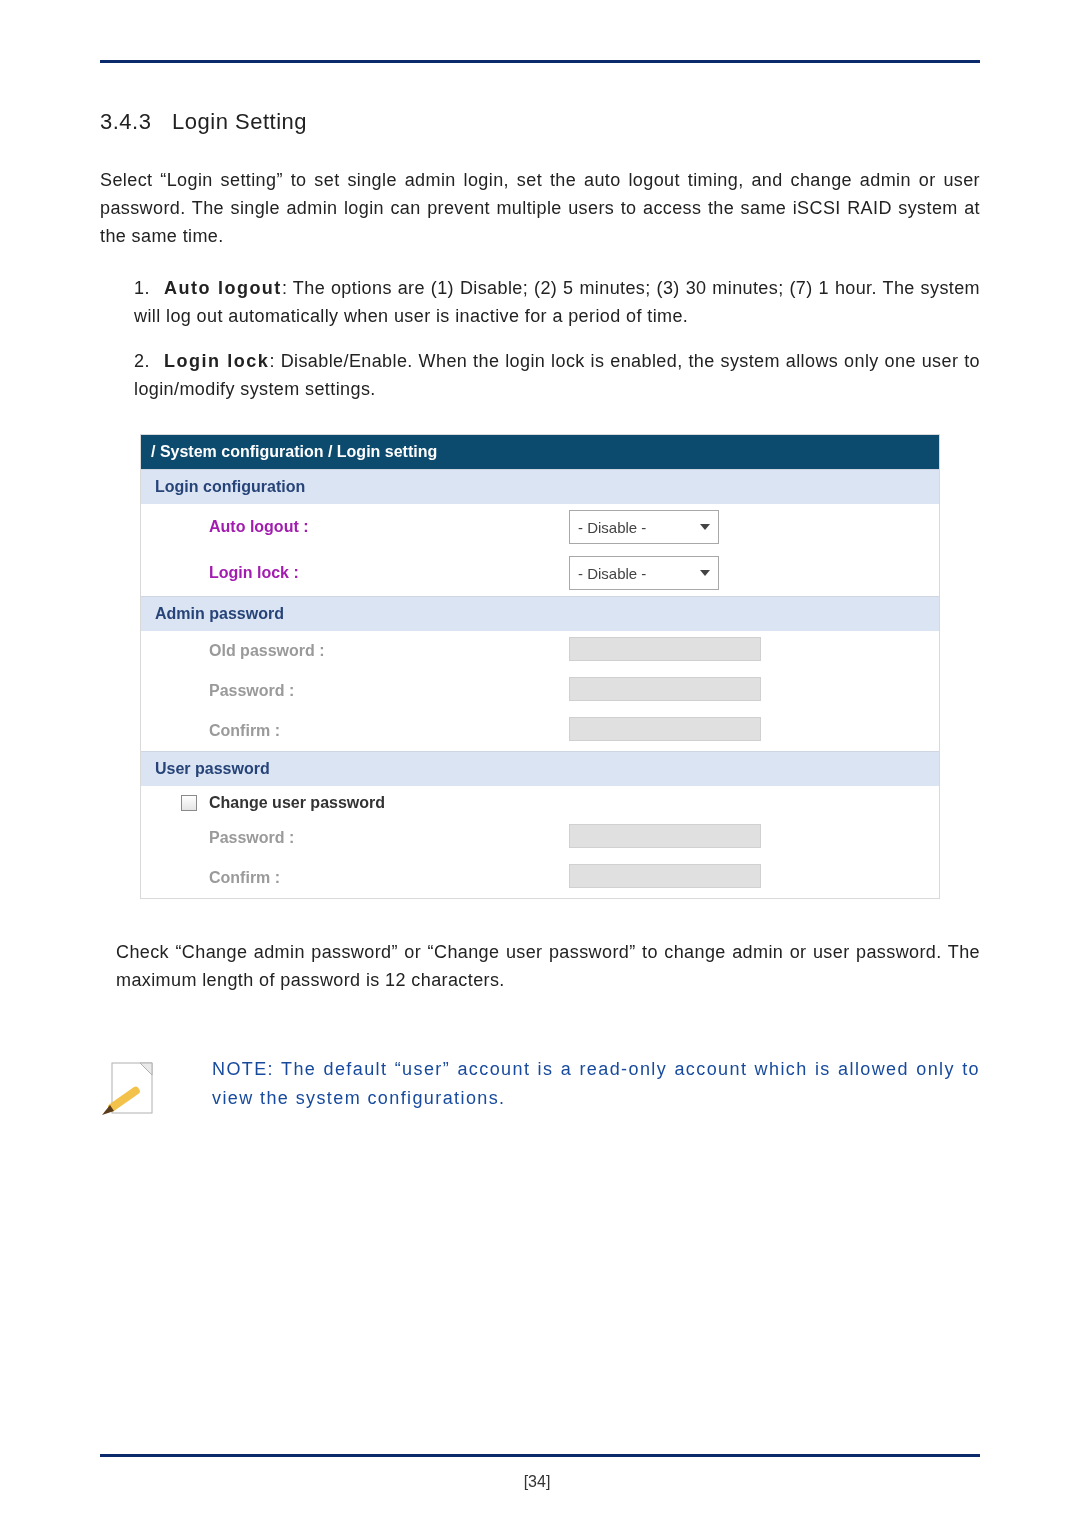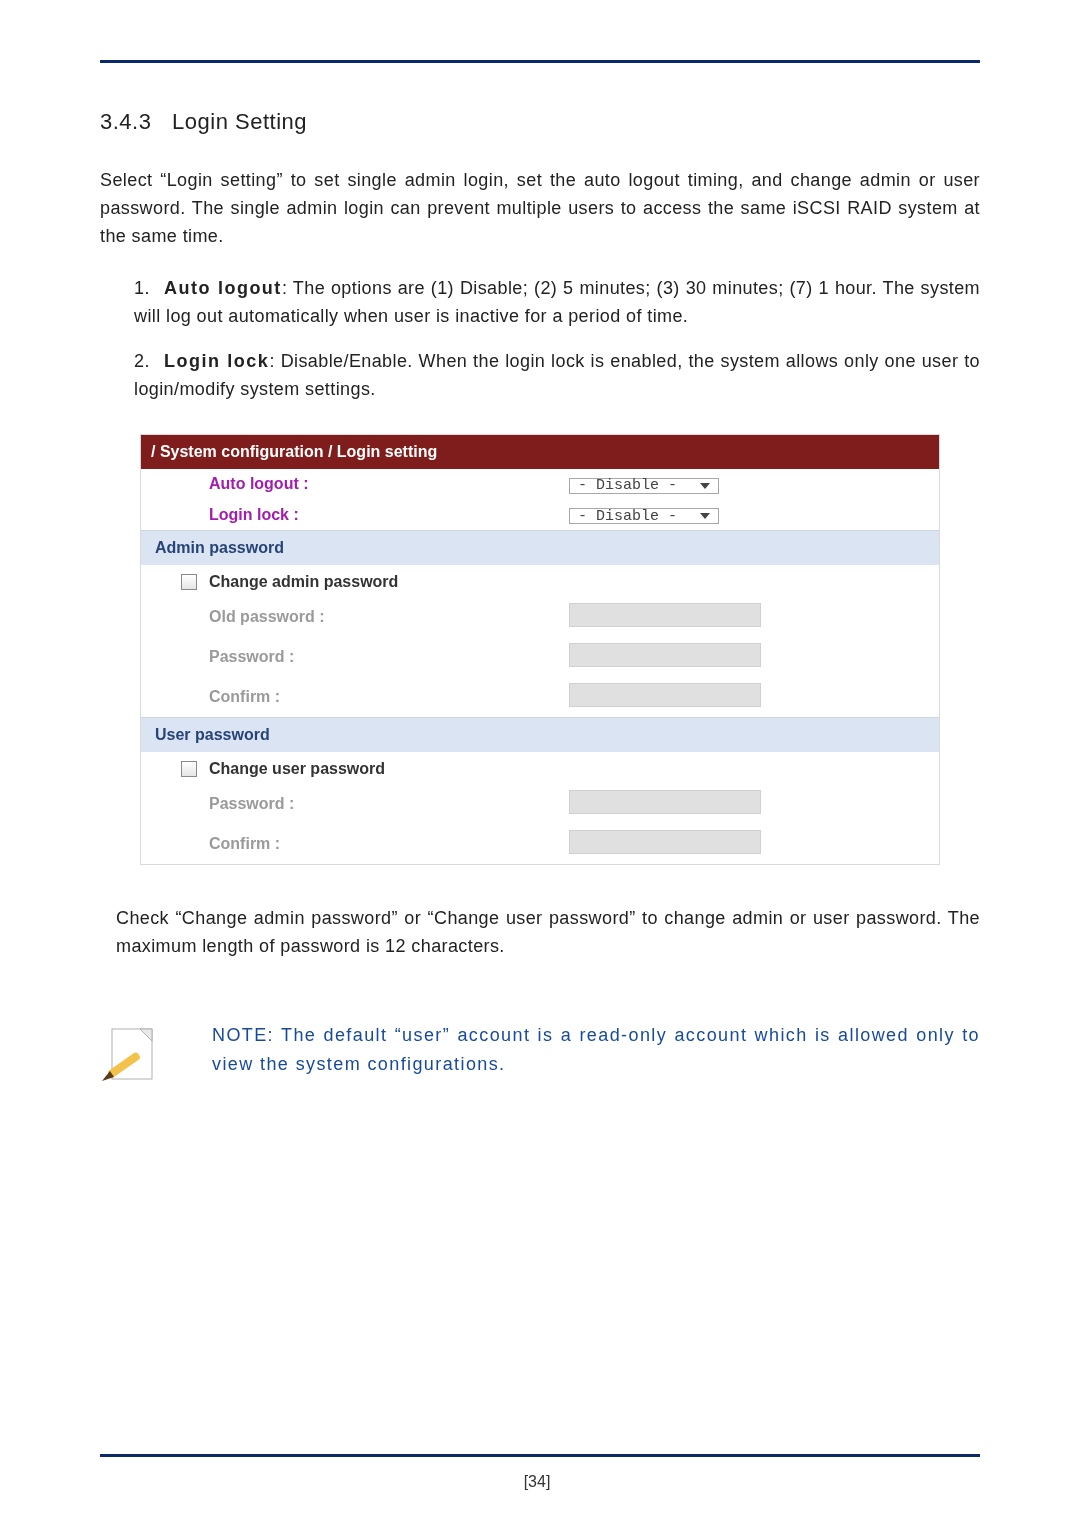--- a/index.html
+++ b/index.html
@@ -48,21 +48,21 @@
     margin: 0 0 18px 0;
   }
   .li-num { display: inline-block; width: 24px; }
   .li-key { letter-spacing: 1.5px; font-weight: bold; }
   .ui-panel {
     margin: 0 40px 40px 40px;
     border: 1px solid #d9d9d9;
     font-size: 16px;
   }
   .breadcrumb {
-    background: #7f1d1d;
+    background: #0c4a6e;
     color: #fff;
     font-weight: 700;
     padding: 8px 10px;
     font-size: 16px;
   }
   .sect-head {
     background: #dbe4f3;
     color: #274478;
     font-weight: 700;
     padding: 8px 14px;
@@ -101,28 +101,27 @@
   .chk-row .chk-label {
     margin-left: 12px;
     font-weight: 700;
     color: #333;
   }
   .select-fake {
     display: inline-flex;
     align-items: center;
     justify-content: space-between;
     width: 150px;
-    height: 16px;
+    height: 34px;
     border: 1px solid #a8a8a8;
     background: #fff;
     padding: 0 8px 0 8px;
     color: #444;
     font-size: 15px;
     box-sizing: border-box;
-    font-family: Liberation Mono, monospace;
   }
   .caret {
     width: 0; height: 0;
     border-left: 5px solid transparent;
     border-right: 5px solid transparent;
     border-top: 6px solid #444;
   }
   .input-fake {
     display: inline-block;
     width: 190px;
@@ -189,20 +188,21 @@
     </li>
     <li>
       <span class="li-num">2.</span>
       <span class="li-key">Login lock</span><span>: Disable/Enable. When the login lock is enabled, the system allows only one user to login/modify system settings.</span>
     </li>
   </ol>
 
   <div class="ui-panel">
     <div class="breadcrumb">/ System configuration / Login setting</div>
 
+    <div class="sect-head">Login configuration</div>
 
     <div class="row">
       <div class="label">Auto logout :</div>
       <div class="field">
         <div class="select-fake">
           <span>- Disable -</span>
           <span class="caret"></span>
         </div>
       </div>
     </div>
@@ -212,24 +212,20 @@
       <div class="field">
         <div class="select-fake">
           <span>- Disable -</span>
           <span class="caret"></span>
         </div>
       </div>
     </div>
 
     <div class="sect-head">Admin password</div>
 
-    <div class="chk-row">
-      <div class="chk"></div>
-      <div class="chk-label">Change admin password</div>
-    </div>
     <div class="row">
       <div class="label muted">Old password :</div>
       <div class="field"><div class="input-fake"></div></div>
     </div>
     <div class="row">
       <div class="label muted">Password :</div>
       <div class="field"><div class="input-fake"></div></div>
     </div>
     <div class="row">
       <div class="label muted">Confirm :</div>

